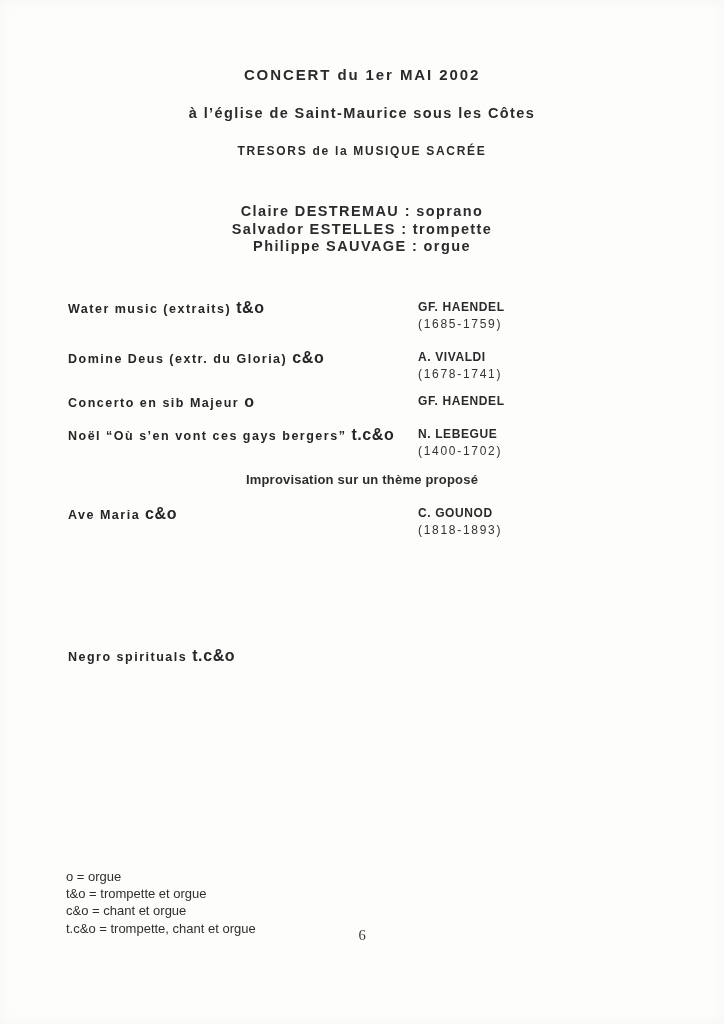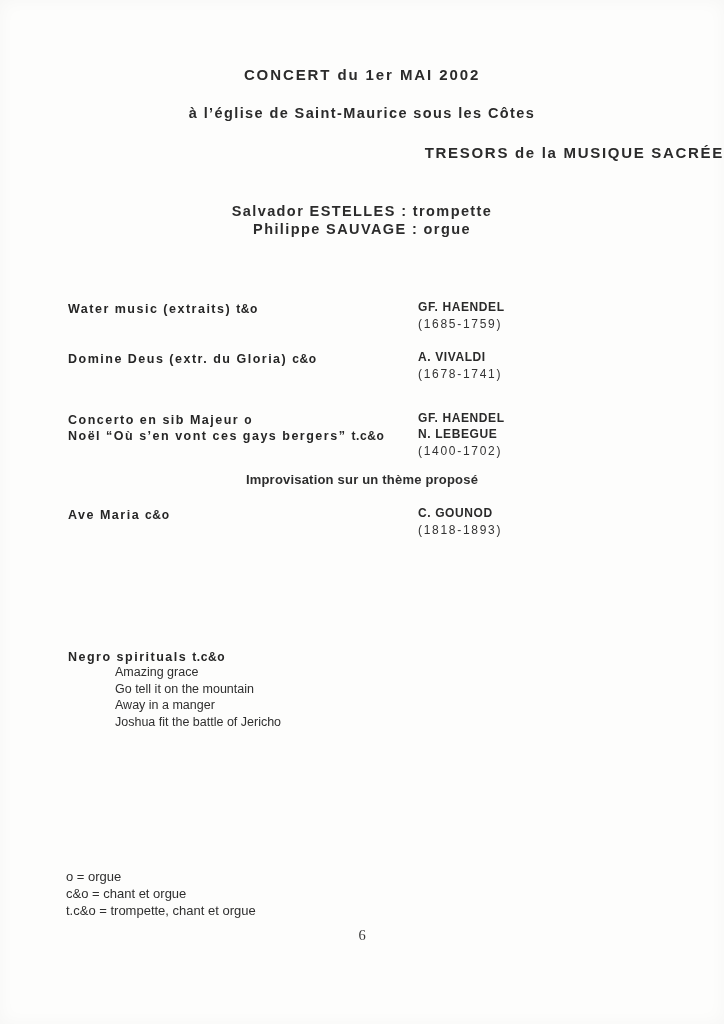--- a/index.html
+++ b/index.html
@@ -24,25 +24,24 @@
   }
   .h2 {
     top: 105px;
     font-size: 14.5px;
     font-weight: 600;
     letter-spacing: 1.4px;
     color: #2b2b2b;
   }
   .h3 {
     top: 144px;
-    font-size: 15px;
+    font-size: 12px;
     font-weight: 600;
     letter-spacing: 1.7px;
     color: #2b2b2b;
-    text-align: right;
   }
   .performers {
     top: 203px;
     font-size: 14.5px;
     font-weight: 600;
     letter-spacing: 1.4px;
     line-height: 17.5px;
     color: #2c2c2c;
   }
   .prow {
@@ -52,21 +51,21 @@
     height: 40px;
   }
   .ptitle {
     font-size: 12.5px;
     font-weight: 600;
     letter-spacing: 1.5px;
     color: #262626;
     white-space: nowrap;
   }
   .pmark {
-    font-size: 12px;
+    font-size: 16px;
     font-weight: 600;
     letter-spacing: 0.6px;
     color: #262626;
     margin-left: 5px;
     white-space: nowrap;
   }
   .composer {
     position: absolute;
     left: 350px;   
     top: 0;
@@ -123,41 +122,42 @@
 </head>
 <body>
 
 <div class="page">
 
   <div class="centered h1">CONCERT du 1er MAI 2002</div>
   <div class="centered h2">à l’église de Saint-Maurice sous les Côtes</div>
   <div class="centered h3">TRESORS de la MUSIQUE SACRÉE</div>
 
   <div class="centered performers">
+    <div>Claire DESTREMAU : soprano</div>
     <div>Salvador ESTELLES : trompette</div>
     <div>Philippe SAUVAGE : orgue</div>
   </div>
 
   <div class="prow" style="top:299px">
     <span class="ptitle">Water music (extraits)</span><span class="pmark">t&amp;o</span>
     <span class="composer">
       <span class="cname">GF. HAENDEL</span>
       <span class="cdates">(1685-1759)</span>
     </span>
   </div>
 
   <div class="prow" style="top:349px">
     <span class="ptitle">Domine Deus (extr. du Gloria)</span><span class="pmark">c&amp;o</span>
     <span class="composer">
       <span class="cname">A. VIVALDI</span>
       <span class="cdates">(1678-1741)</span>
     </span>
   </div>
 
-  <div class="prow" style="top:410px">
+  <div class="prow" style="top:393px">
     <span class="ptitle">Concerto en sib Majeur</span><span class="pmark">o</span>
     <span class="composer">
       <span class="cname">GF. HAENDEL</span>
     </span>
   </div>
 
   <div class="prow" style="top:426px">
     <span class="ptitle">Noël “Où s’en vont ces gays bergers”</span><span class="pmark">t.c&amp;o</span>
     <span class="composer">
       <span class="cname">N. LEBEGUE</span>
@@ -174,28 +174,23 @@
       <span class="cdates">(1818-1893)</span>
     </span>
   </div>
 
 
 
   <div class="prow" style="top:647px">
     <span class="ptitle">Negro spirituals</span><span class="pmark">t.c&amp;o</span>
   </div>
 
-  <div class="spirituals">
-    <div>Amazing grace</div>
-    <div>Go tell it on the mountain</div>
-    <div>Away in a manger</div>
-    <div>Joshua fit the battle of Jericho</div>
-  </div>
 
   <div class="legend">
     <div>o = orgue</div>
+    <div>t&amp;o = trompette et orgue</div>
     <div>c&amp;o = chant et orgue</div>
     <div>t.c&amp;o = trompette, chant et orgue</div>
   </div>
 
   <div class="centered page-number">6</div>
 
 </div>
 
 </body></html>

